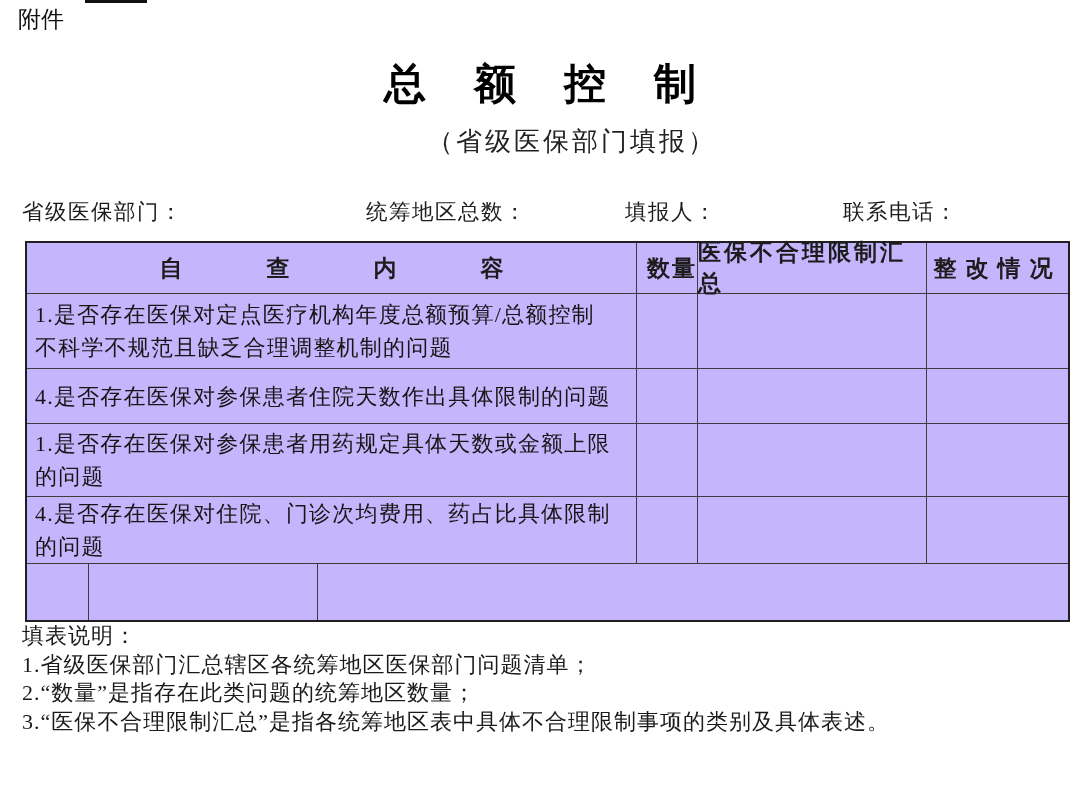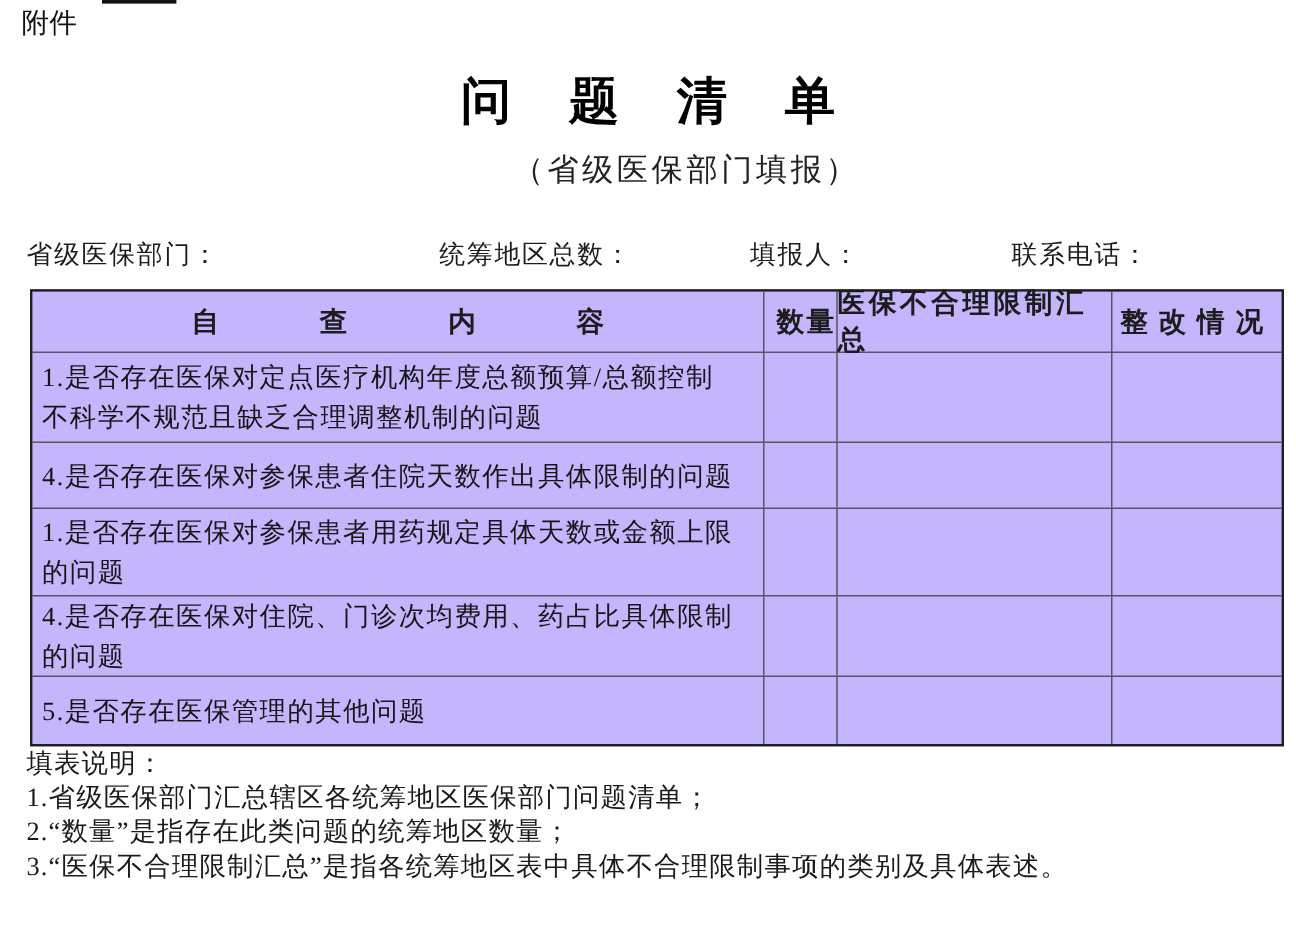--- a/index.html
+++ b/index.html
@@ -45,21 +45,21 @@
   .note-line{font-size:22px;line-height:28.5px;letter-spacing:1px;color:#1a1a1a;white-space:nowrap;}
 </style>
 </head>
 <body>
 
 <div class="scan-artifact"></div>
 
 <div class="attachment">附件</div>
 
 <div class="title-wrap">
-  <span>问题清单</span>
+  <span>总额控制</span>
 </div>
 
 <div class="subtitle-wrap">
   <span>（省级医保部门填报）</span>
 </div>
 
 <span class="form-label fl-0">省级医保部门：</span>
 <span class="form-label fl-1">统筹地区总数：</span>
 <span class="form-label fl-2">填报人：</span>
 <span class="form-label fl-3">联系电话：</span>
@@ -114,23 +114,20 @@
     <div class="cell c1">
       <div class="qtext">4.是否存在医保对住院、门诊次均费用、药占比具体限制
 的问题</div>
     </div>
     <div class="cell c2"></div>
     <div class="cell c3"></div>
     <div class="cell c4"></div>
   </div>
 
   <div class="trow r5">
-    <div class="cell c1">
-      <div class="qtext">5.是否存在医保管理的其他问题</div>
-    </div>
     <div class="cell c2"></div>
     <div class="cell c3"></div>
     <div class="cell c4"></div>
   </div>
 
 </div>
 
 <div class="notes">
   <div class="note-line">填表说明：</div>
   <div class="note-line">1.省级医保部门汇总辖区各统筹地区医保部门问题清单；</div>

